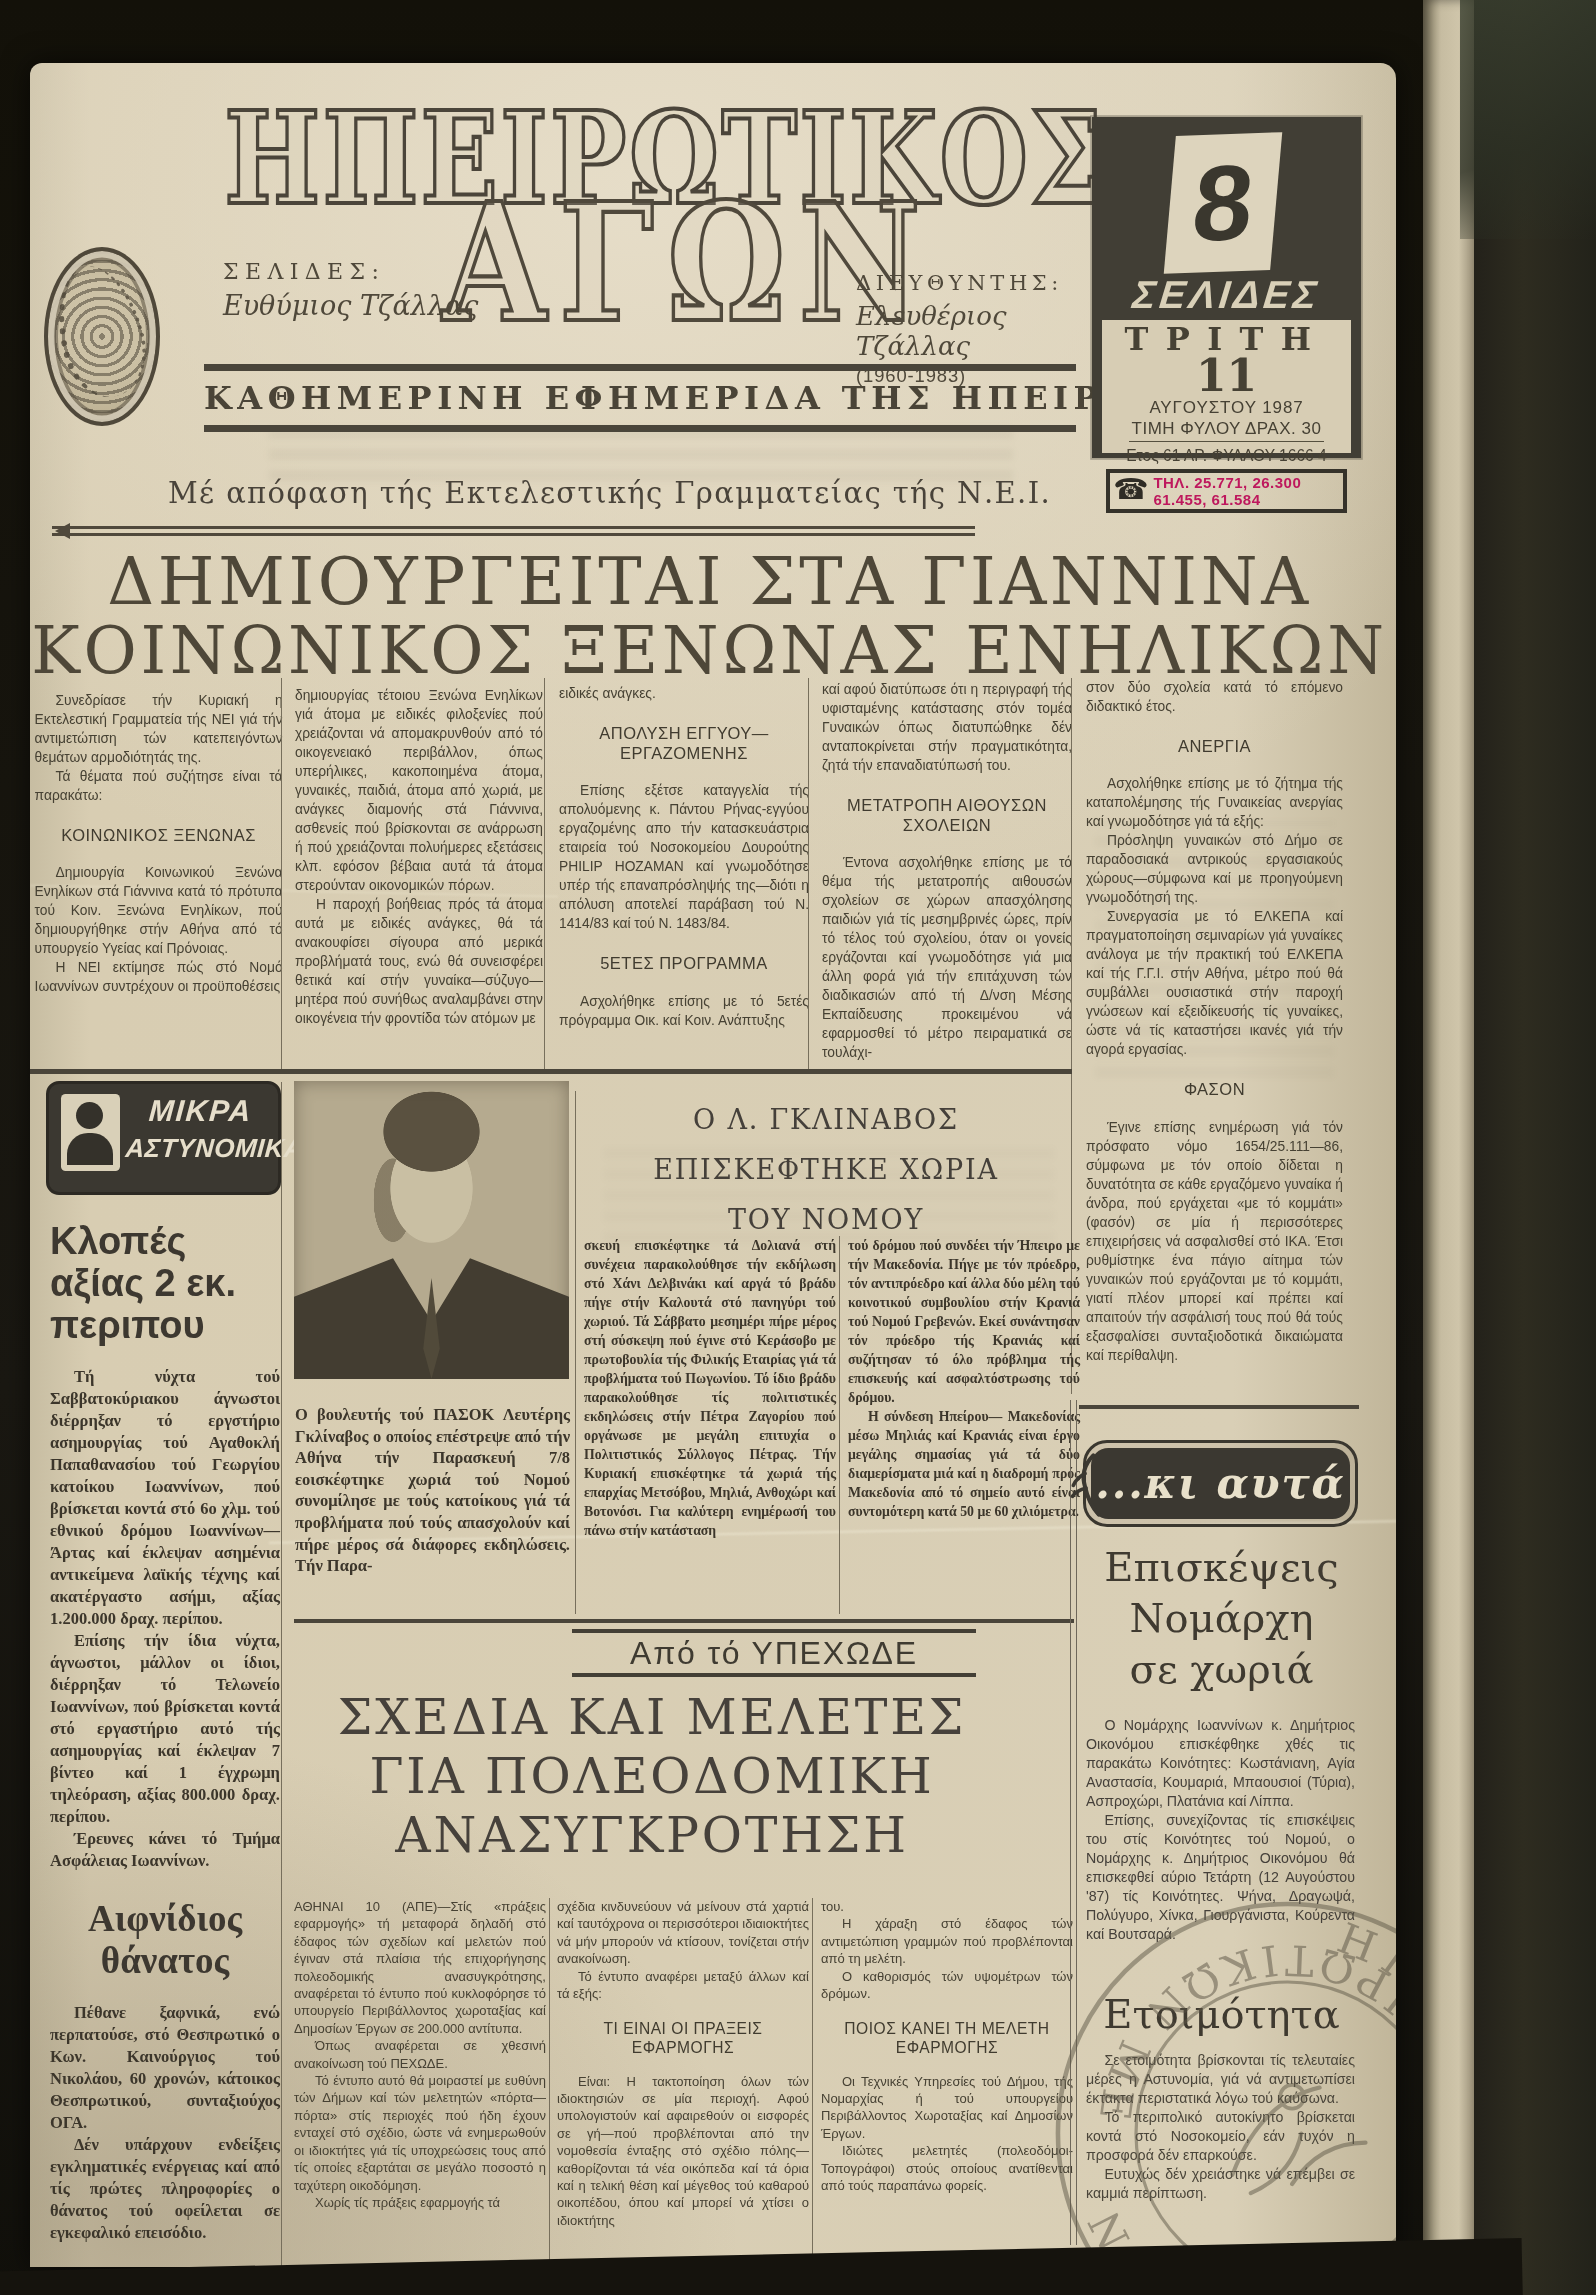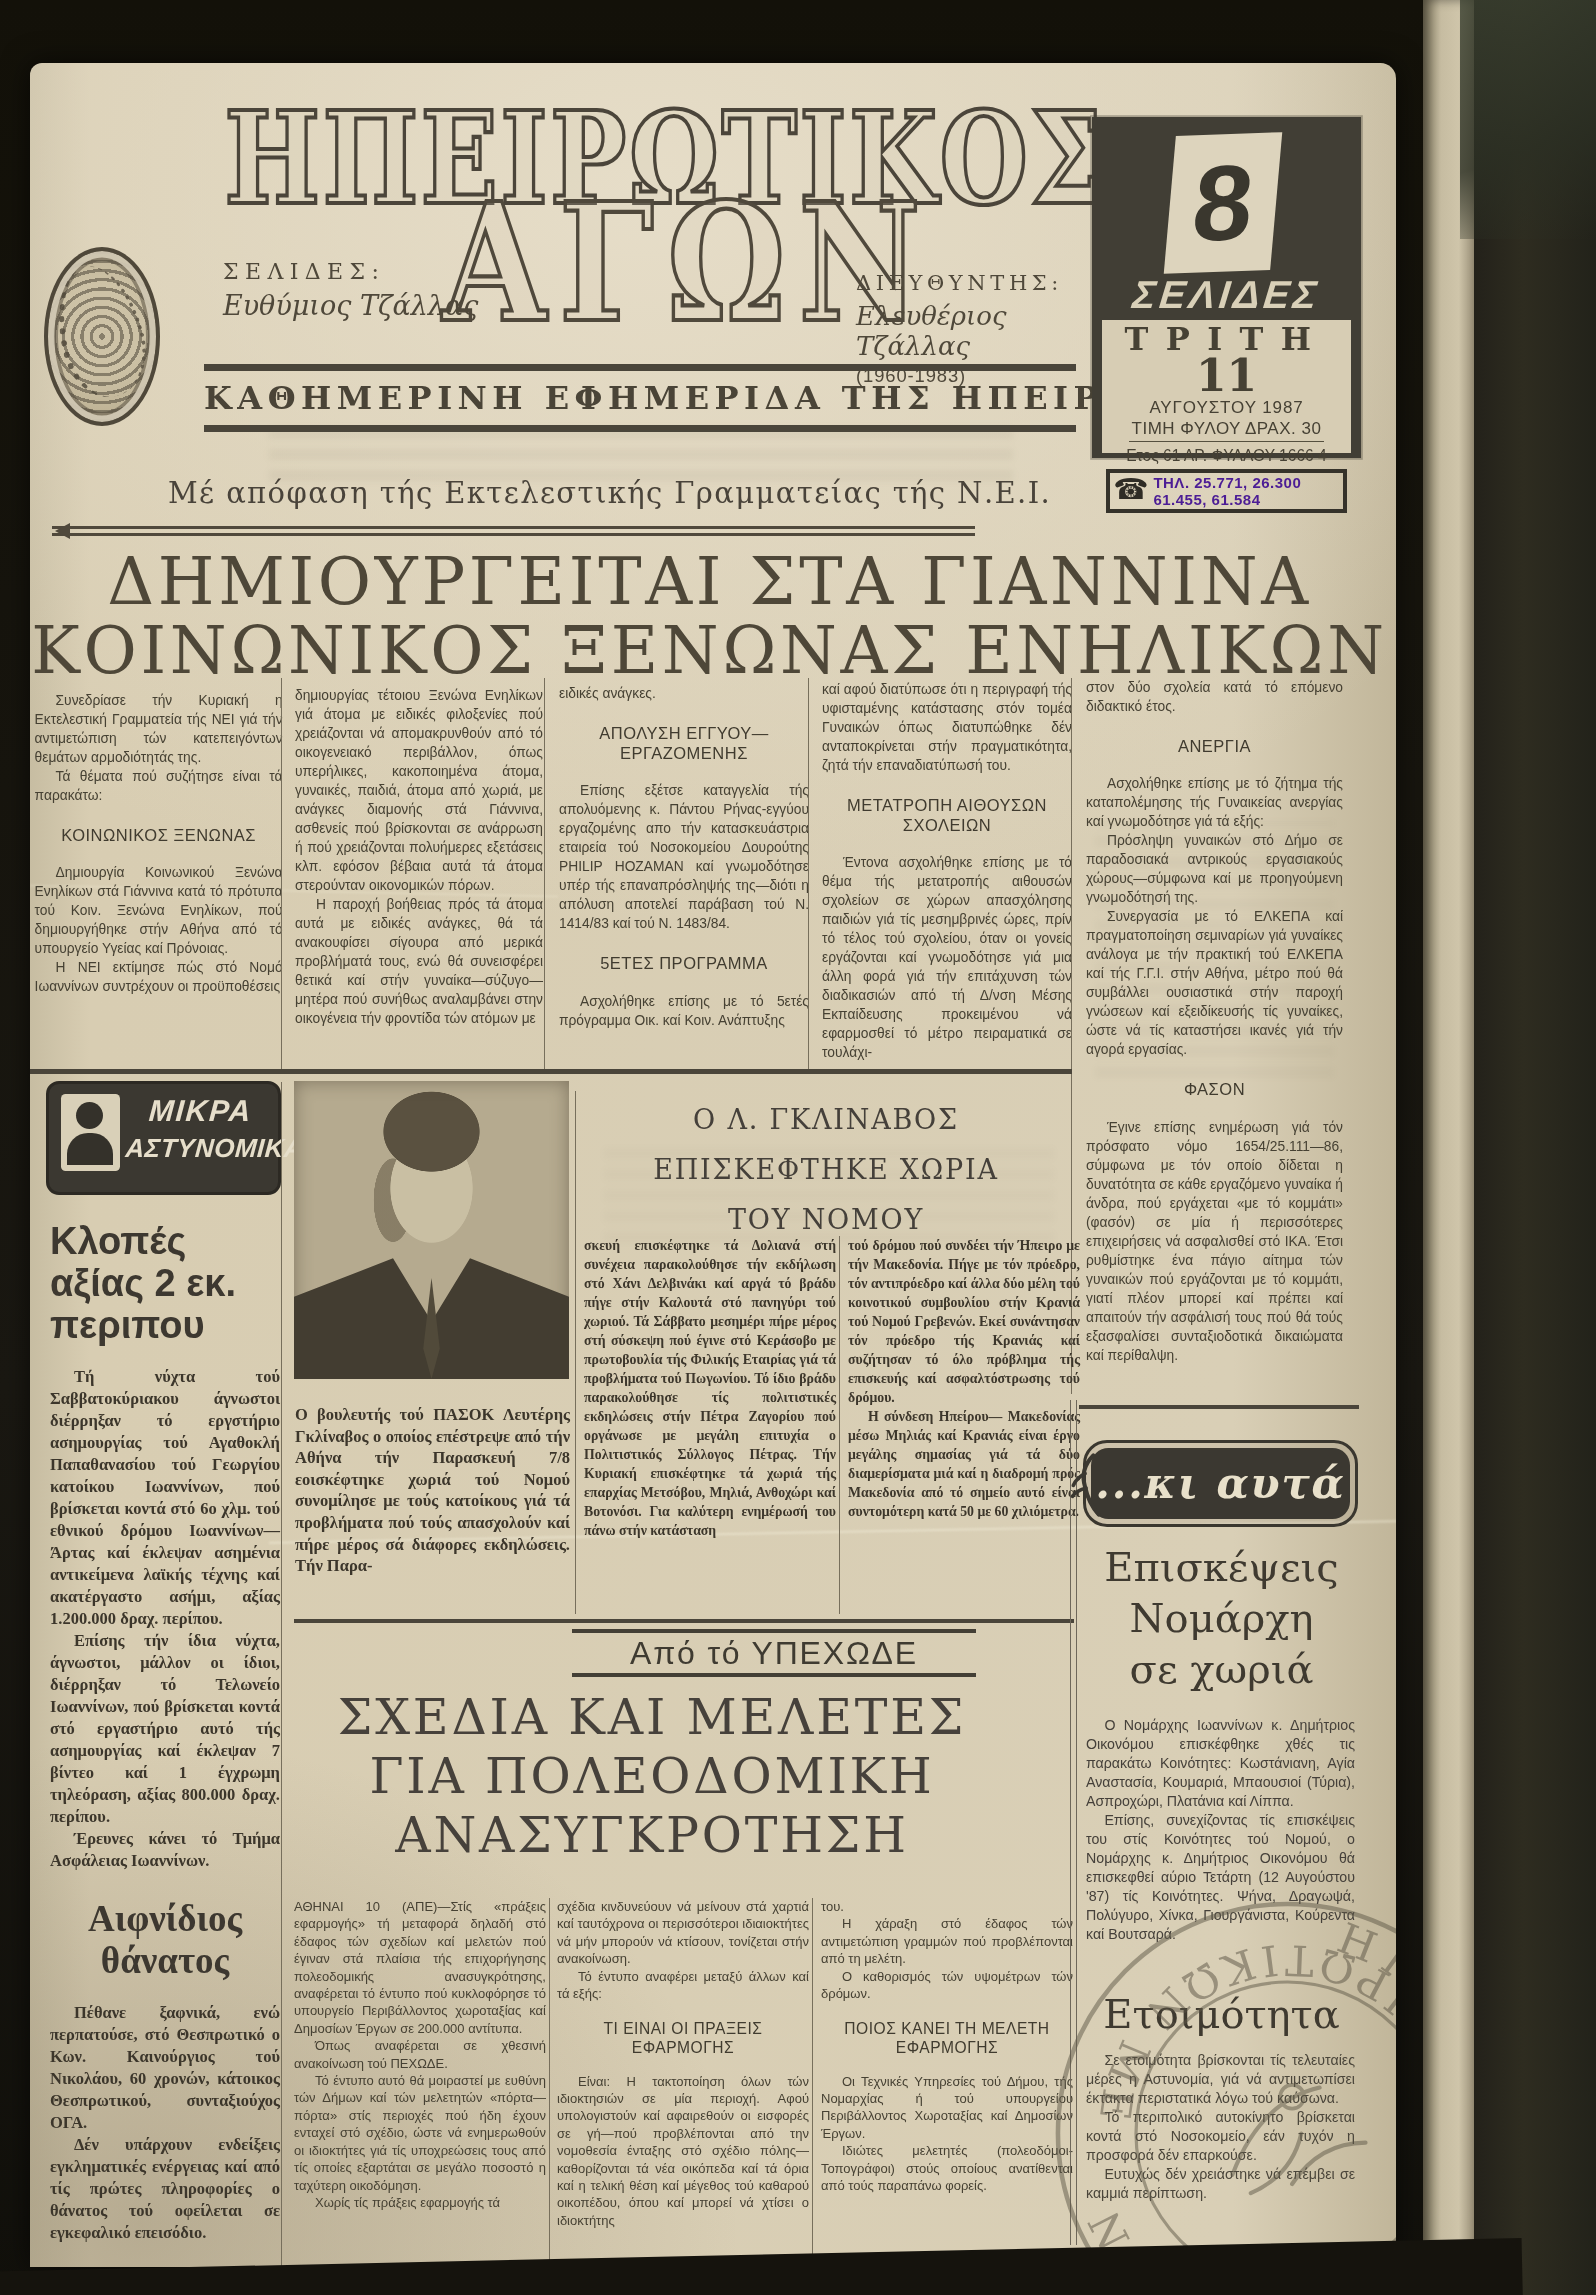--- a/index.html
+++ b/index.html
@@ -71,21 +71,21 @@
     padding:2.8px 6.4px 0;box-sizing:border-box;text-align:center;color:#464134;}
   .db-day{font-family:"DejaVu Serif",serif;font-weight:bold;font-size:32px;letter-spacing:17.4px;line-height:33px;}
   .db-num{font-family:"DejaVu Serif",serif;font-weight:bold;font-size:44px;line-height:40px;}
   .db-month{font-size:17px;line-height:20px;letter-spacing:0.9px;margin-top:1.8px;}
   .db-price{font-size:17px;line-height:21px;letter-spacing:0.5px;border-bottom:1.8px solid #55503f;
     display:inline-block;padding:0 2.8px 2.8px;}
   .db-issue{font-size:15.6px;line-height:19px;margin-top:3.7px;}
   .db-phone{margin:3.7px -2.8px 0;border:4.6px solid #35322a;display:flex;align-items:center;
     gap:4.6px;padding:0.9px 3.7px;text-align:left;}
   .db-phone .ic{font-family:"DejaVu Sans",sans-serif;font-size:28.5px;line-height:28.5px;color:#2f2c25;}
-  .db-phone .nums{font-weight:bold;font-size:15px;line-height:17px;color:#4c1d95;
+  .db-phone .nums{font-weight:bold;font-size:15px;line-height:17px;color:#be185d;
     letter-spacing:0.5px;filter:blur(0.3px);}
   
   .kicker{position:absolute;left:138px;top:413px;width:891px;text-align:left;
     font-family:"DejaVu Serif",serif;font-size:29px;color:#49born;color:#49433a;letter-spacing:1.4px;white-space:nowrap;}
   .kicker-rule{position:absolute;left:22px;top:463px;width:923px;height:10px;
     border-top:3.2px solid #50493c;border-bottom:3.2px solid #50493c;box-sizing:border-box;}
   .kicker-rule:before{content:"";position:absolute;left:-4.6px;top:-6.4px;border:8.3px solid transparent;
     border-right:15.6px solid #50493c;}
   .headline{position:absolute;left:0;width:1359px;text-align:center;
     font-family:"DejaVu Serif",serif;font-size:65px;line-height:1;letter-spacing:3.7px;

